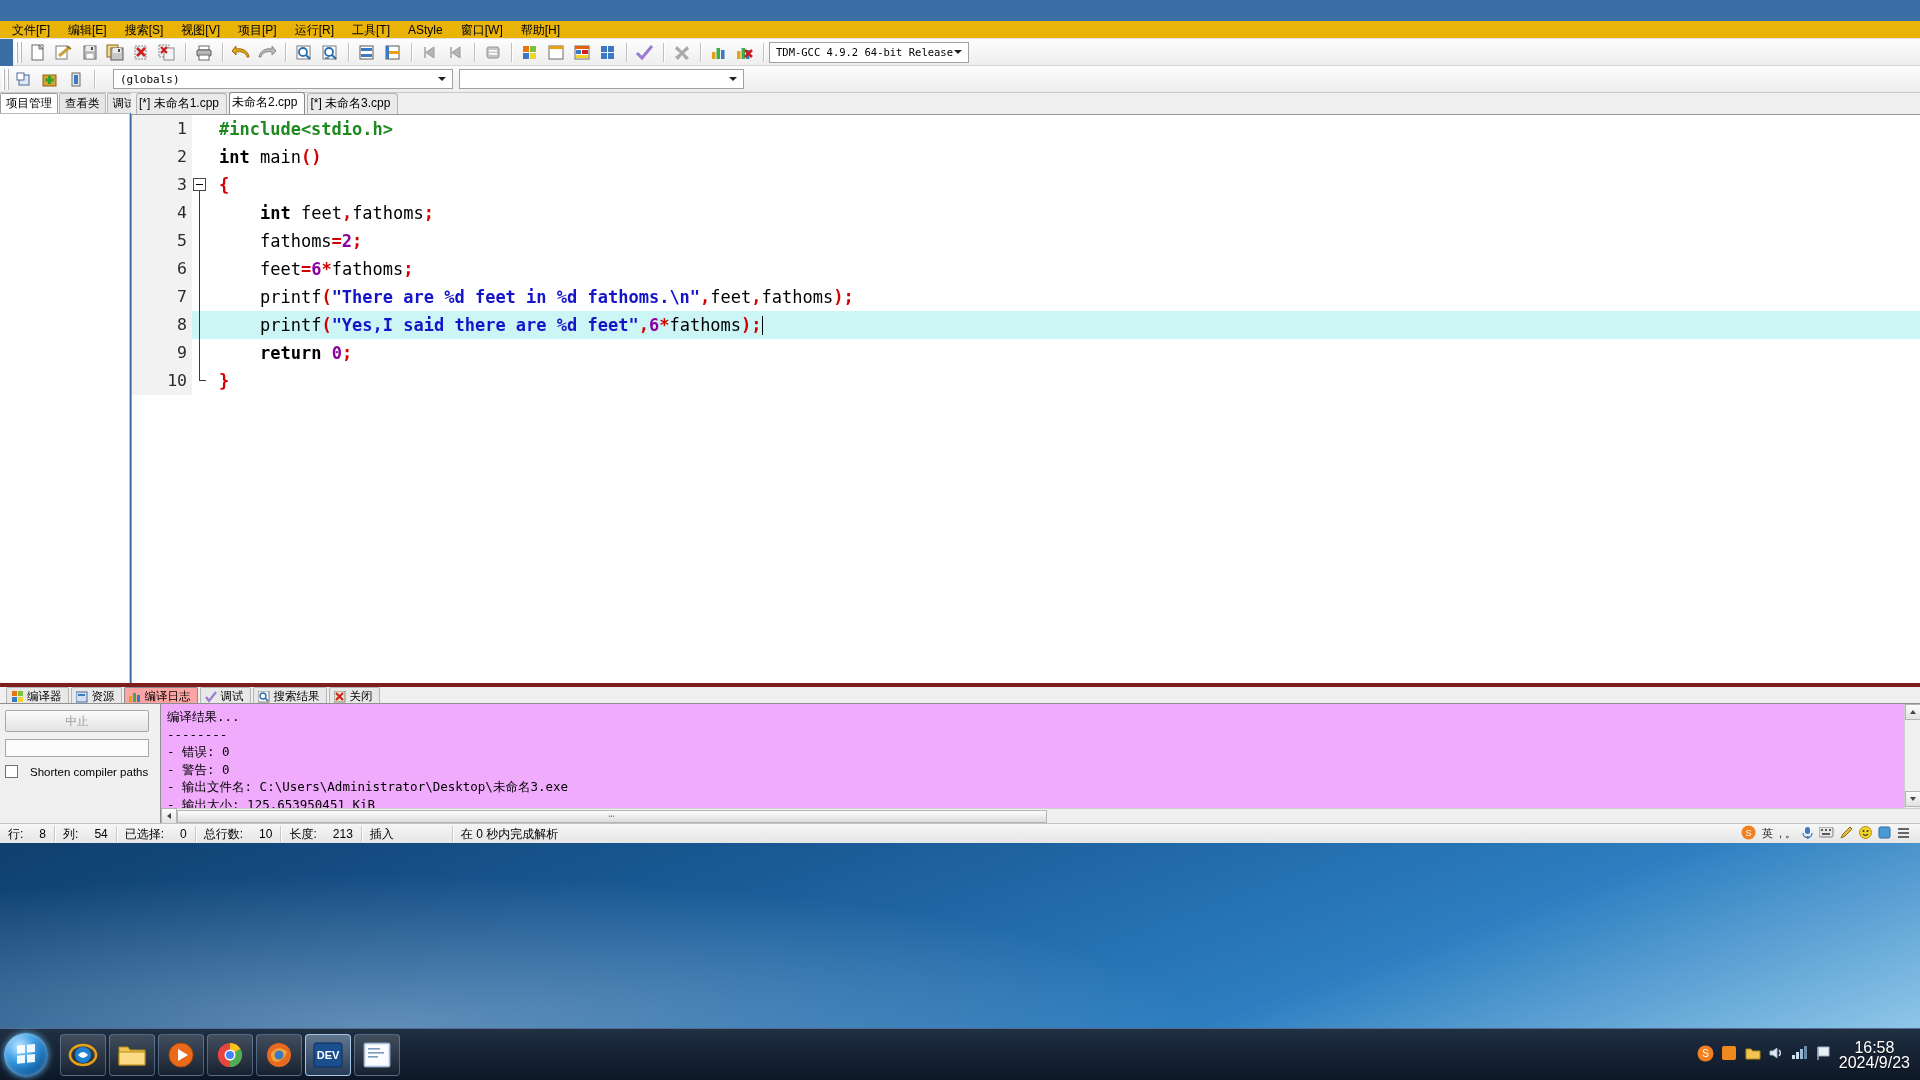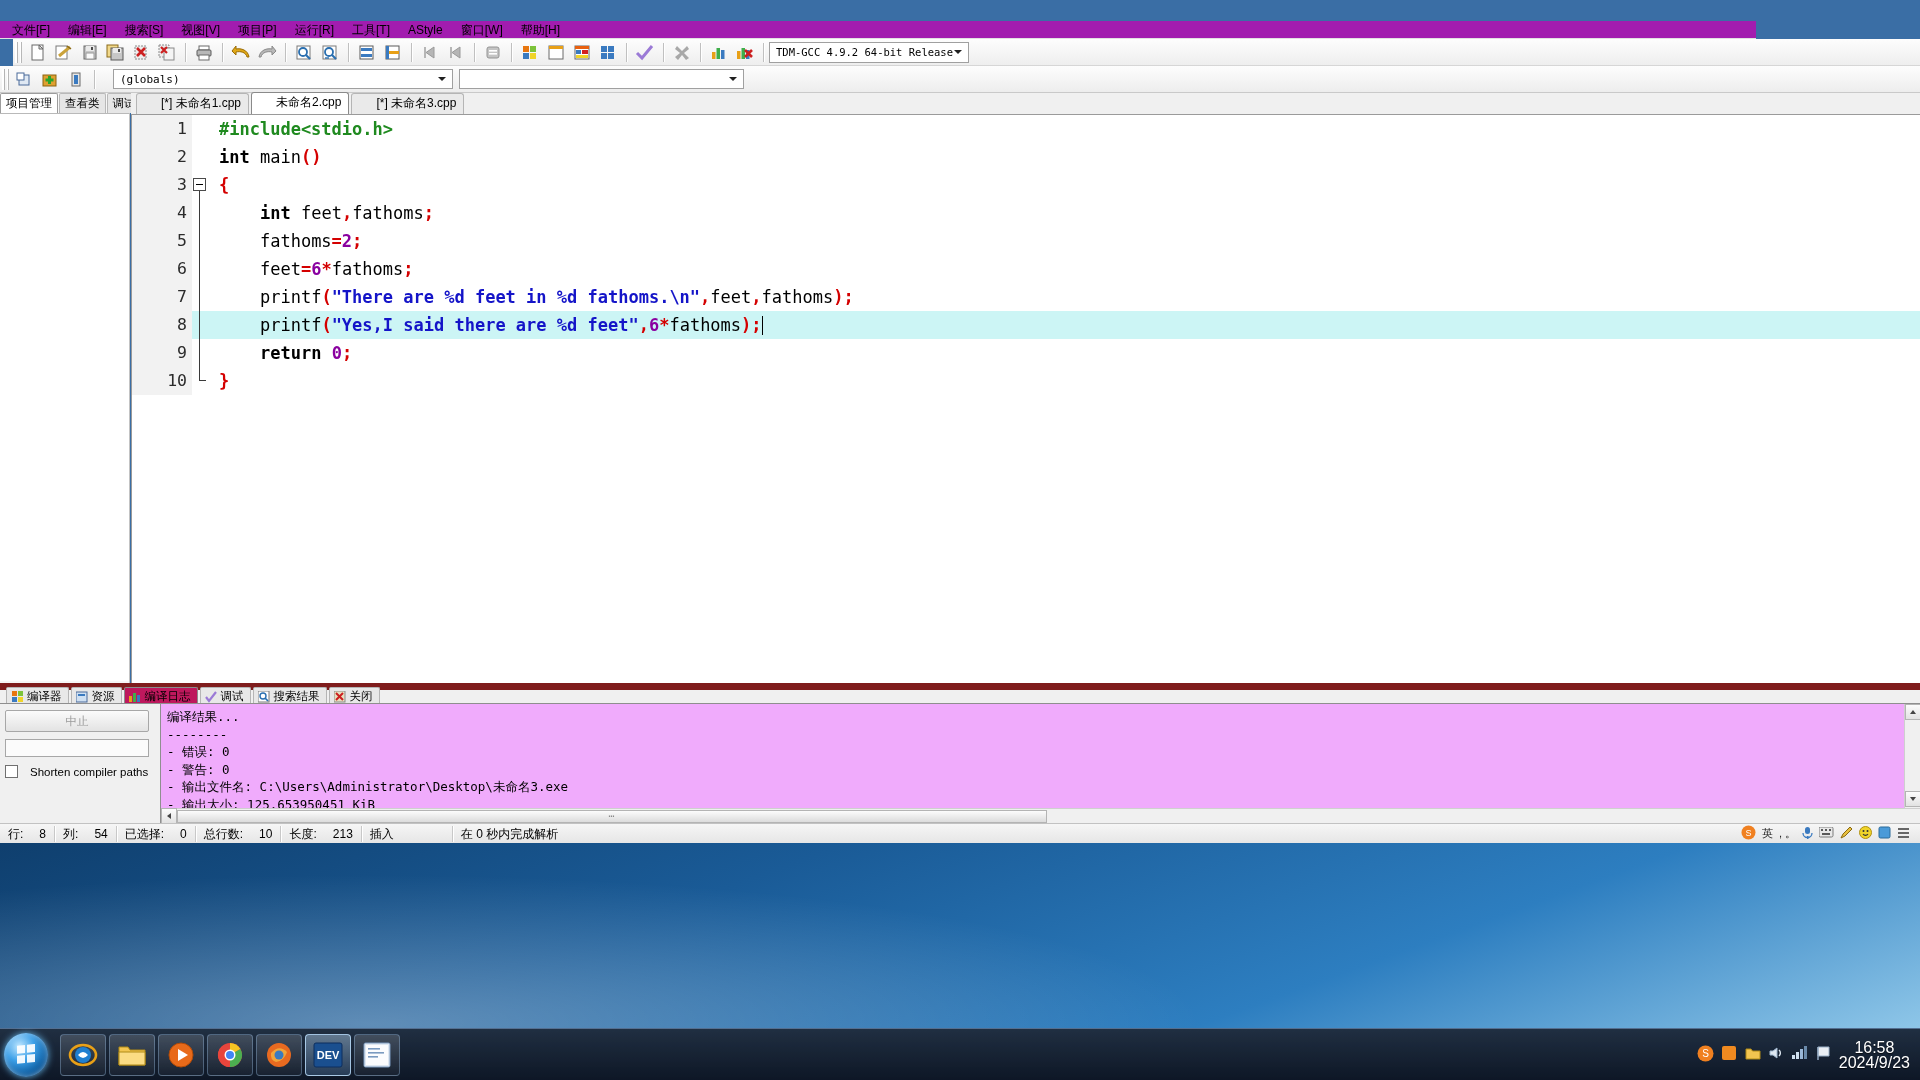--- a/index.html
+++ b/index.html
@@ -38,22 +38,22 @@
     color: #10305c; font-size: 10px; line-height: 15px; text-align: center;
     border-radius: 2px;
   }
   .win-btn.close {
     background: linear-gradient(to bottom,#e98c7c,#c4402a);
     border-color: #a23521; color: #fff; width: 40px;
   }
 
   
   .menubar {
-    position: absolute; left: 0; top: 21px; width: 1756px; height: 18px;
-    background: #a21caf; border-bottom: 1px solid #e2e2e2;
+    position: absolute; left: 0; top: 21px; width: 1920px; height: 18px;
+    background: #eab308; border-bottom: 1px solid #e2e2e2;
     display: flex; align-items: center; padding-left: 3px;
   }
   .menu-item {
     font-size: 12px; color: #000; padding: 1px 9px; white-space: nowrap;
     line-height: 16px;
   }
 
   
   .toolbar1 {
     position: absolute; left: 13px; top: 39px; width: 1920px; height: 27px;
@@ -112,21 +112,21 @@
   }
   .lp-tab.active { background: #ffffff; border-color: #9c9c9c; margin-top: 24px; }
   .leftpanel-body { height: 568px; background: #ffffff; border-top: 1px solid #b9b9b9; }
 
   
   .editor-tabs {
     position: absolute; left: 131px; top: 93px; width: 1789px; height: 21px;
     background: #f0f0f0; display: flex; align-items: flex-end; padding-left: 5px;
   }
   .etab {
-    font-size: 12px; padding: 2px 7px 3px 24px; border: 1px solid #b5b5b5;
+    font-size: 12px; padding: 2px 7px 3px 2px; border: 1px solid #b5b5b5;
     border-bottom: none; background: #eaeaea; margin-right: 2px;
     border-radius: 3px 3px 0 0; line-height: 15px; white-space: nowrap; color: #000;
   }
   .etab.active { background: #ffffff; border-color: #8a8a8a; padding-bottom: 4px; }
 
   
   .editor {
     position: absolute; left: 131px; top: 114px; width: 1789px; height: 569px;
     background: #ffffff; border-top: 1px solid #9a9a9a; border-left: 1px solid #9a9a9a;
     overflow: hidden;
@@ -164,30 +164,30 @@
   .k-sym { color: #d40000; font-weight: bold; }     
   .k-str { color: #1414c8; font-weight: bold; }     
   .k-num { color: #8a00a0; font-weight: bold; }     
   .k-ident { color: #000000; }
   .caret { display: inline-block; width: 1px; height: 19px; background: #000;
            vertical-align: -4px; }
 
   
   .bottom-tabs {
     position: absolute; left: 0; top: 683px; width: 1920px; height: 20px;
-    background: #f0f0f0; display: flex; align-items: center; padding-left: 6px;
-    border-top: 7px solid #7f1d1d;
+    background: #f0f0f0; display: flex; align-items: flex-start; padding-left: 6px;
+    border-top: 4px solid #7f1d1d;
   }
   .btab {
     font-size: 11.5px; padding: 1px 6px 2px 4px; border: 1px solid #b5b5b5;
     border-bottom: none; background: #e8e8e8; margin-right: 2px;
     border-radius: 2px 2px 0 0; line-height: 15px; white-space: nowrap;
     display: flex; align-items: center; gap: 3px; color:#000;
   }
-  .btab.active { background: #be185d; border-color: #8c8c8c; }
+  .btab.active { background: #fca5a5; border-color: #8c8c8c; }
   .btab .bico { width: 13px; height: 13px; display:flex; align-items:center; justify-content:center; }
 
   
   .bottom-body {
     position: absolute; left: 0; top: 703px; width: 1920px; height: 120px;
     background: #f0f0f0; border-top: 1px solid #8f8f8f; display: flex;
   }
   .bp-left { width: 160px; flex: none; padding: 6px 5px 0 5px; }
   .abort-btn {
     width: 144px; height: 22px; background: linear-gradient(to bottom,#fbfbfb,#e3e3e3);

